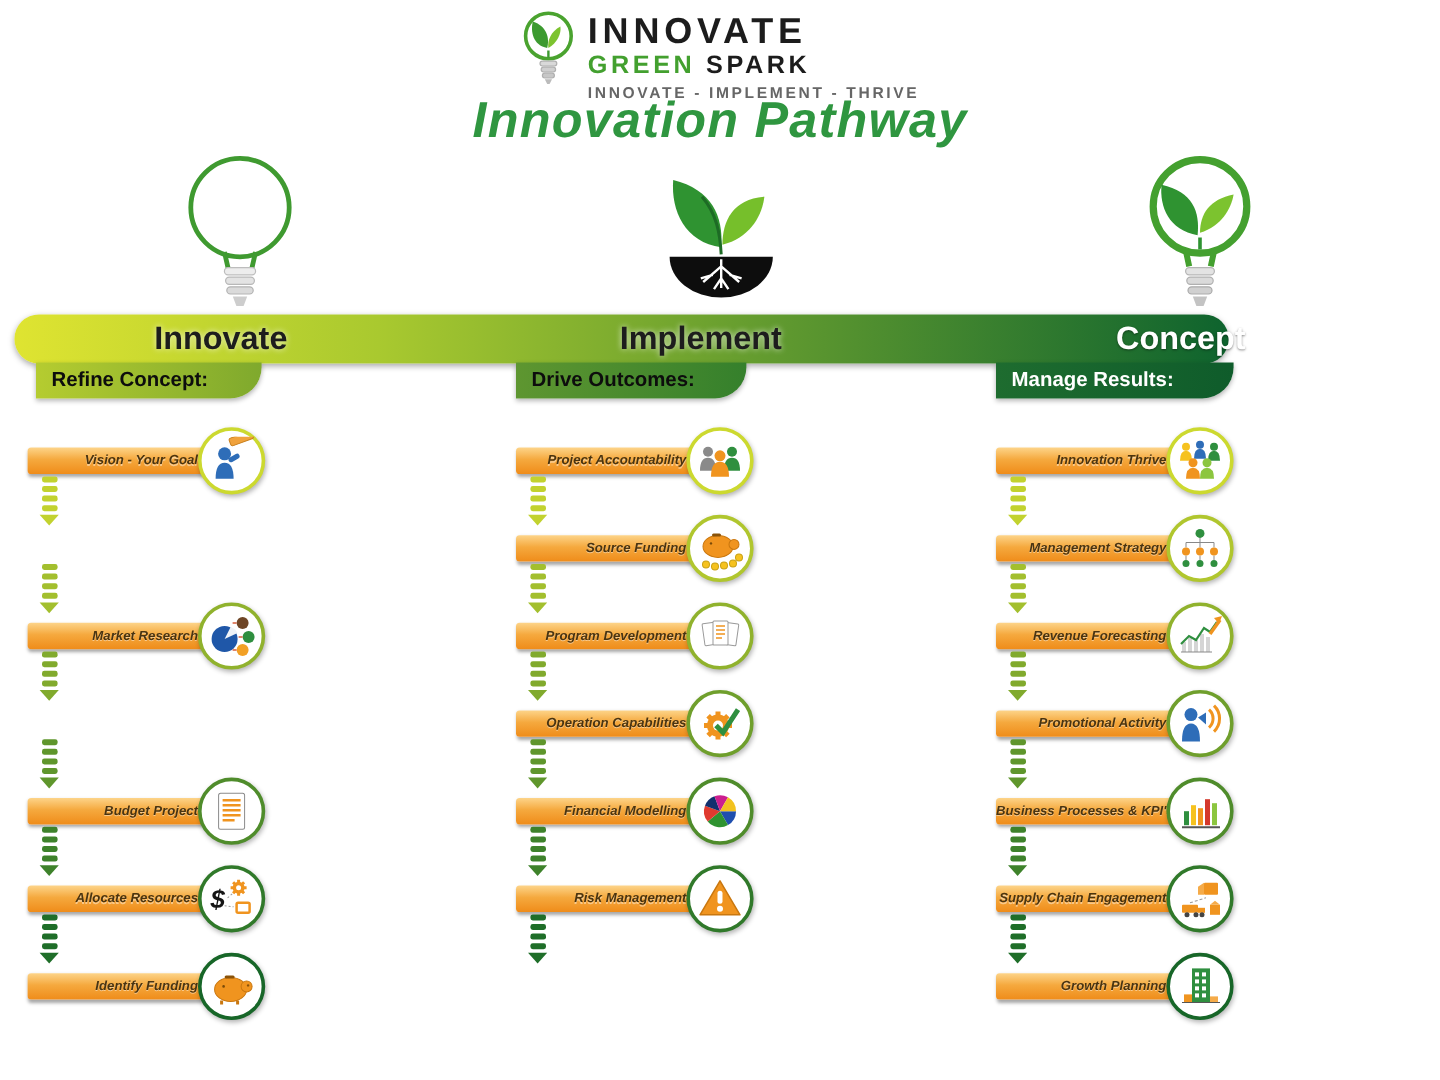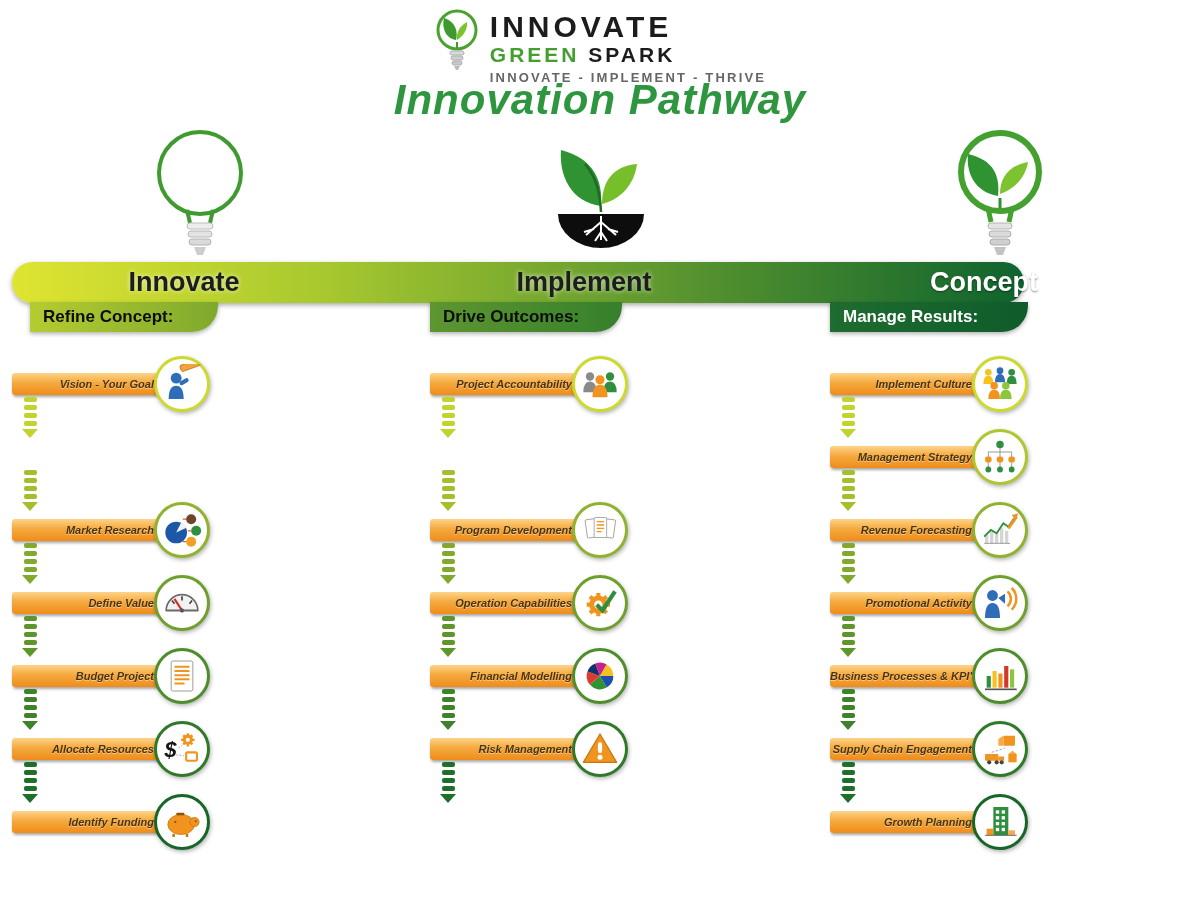--- a/index.html
+++ b/index.html
@@ -31,21 +31,21 @@
 
   
   .tab{position:absolute;top:302px;height:30px;line-height:30px;padding-left:13px;font-size:17px;font-weight:bold;
     border-radius:0 0 26px 0;box-shadow:0 2px 4px rgba(0,0,0,.3);white-space:nowrap}
   .tab.t1{left:30px;width:188px;background:linear-gradient(90deg,#b5cc30,#7fa92d);color:#0d0d0d}
   .tab.t2{left:430px;width:192px;background:linear-gradient(90deg,#5e9630,#35802c);color:#0d0d0d}
   .tab.t3{left:830px;width:198px;background:linear-gradient(90deg,#1e6c2f,#0f5c2b);color:#fff}
 
   
   .col{position:absolute;top:356px;width:370px;height:500px}
-  .col.c1{left:12px}.col.c2{left:430px}.col.c3{left:830px}
+  .col.c1{left:23px}.col.c2{left:430px}.col.c3{left:830px}
   .row{position:absolute;left:0;width:240px;height:56px}
   .bar{position:absolute;left:0;top:17px;width:172px;height:22px;border-radius:3px;
     background:linear-gradient(180deg,#fdd489 0%,#f5a93e 45%,#ef8c1a 100%);
     box-shadow:1px 2px 3px rgba(0,0,0,.35)}
   .bar-label{display:block;width:100%;height:22px;line-height:22px;text-align:right;padding-right:30px;
     font-size:11px;font-weight:bold;font-style:italic;color:#4a3410;white-space:nowrap;
     text-shadow:0 1px 0 rgba(255,255,255,.45)}
   .circ{position:absolute;left:142px;top:0;width:56px;height:56px;border-radius:50%;background:#fff;
     border:3px solid var(--c,#2f8f3f);box-shadow:1px 2px 4px rgba(0,0,0,.3);
     display:flex;align-items:center;justify-content:center}
@@ -171,36 +171,20 @@
       </div>
     </div>
     <div class="arrow" style="top:187px;--ac:#81aa2d">
         <i></i>
         <i></i>
         <i></i>
         <i></i>
         <span class="tri"></span>
       </div>
 
-    <div class="row" style="top:219px">
-      <div class="bar">
-          <span class="bar-label">Define Value</span>
-        </div>
-      <div class="circ" style="--c:#6f9f2c">
-        <svg viewBox="0 0 48 48">
-            <path d="M5 33 A19 19 0 0 1 43 33 Z" fill="#f2f2f2" stroke="#6a6a6a" stroke-width="2"></path>
-            <g stroke="#444" stroke-width="2">
-              <path d="M24 16v5M12 21l3 4M36 21l-3 4"></path>
-            </g>
-            <path d="M24 33 L15 19" stroke="#d42a1e" stroke-width="2.5"></path>
-            <circle cx="24" cy="33" r="2.5" fill="#333"></circle>
-            <path d="M5 33 h38" stroke="#6a6a6a" stroke-width="2"></path>
-          </svg>
-      </div>
-    </div>
     <div class="arrow" style="top:260px;--ac:#5f962c">
         <i></i>
         <i></i>
         <i></i>
         <i></i>
         <span class="tri"></span>
       </div>
 
     <div class="row" style="top:292px">
       <div class="bar">
@@ -291,20 +275,40 @@
       </div>
     </div>
     <div class="arrow" style="top:41px;--ac:#c2d22f">
         <i></i>
         <i></i>
         <i></i>
         <i></i>
         <span class="tri"></span>
       </div>
 
+    <div class="row" style="top:73px">
+      <div class="bar">
+          <span class="bar-label">Source Funding</span>
+        </div>
+      <div class="circ" style="--c:#b0c62e">
+        <svg viewBox="0 0 48 48">
+            <ellipse cx="22" cy="22" rx="15" ry="11" fill="#f0941f" stroke="#c9770f"></ellipse>
+            <circle cx="38" cy="20" r="5" fill="#f0941f" stroke="#c9770f"></circle>
+            <rect x="16" y="9" width="9" height="3" rx="1.5" fill="#8a5208"></rect>
+            <circle cx="15" cy="19" r="1.2" fill="#7a4a08"></circle>
+            <g fill="#f6c21f" stroke="#caa113">
+              <circle cx="10" cy="40" r="3.5"></circle>
+              <circle cx="19" cy="42" r="3.5"></circle>
+              <circle cx="28" cy="41" r="3.5"></circle>
+              <circle cx="37" cy="39" r="3.5"></circle>
+              <circle cx="43" cy="33" r="3.5"></circle>
+            </g>
+          </svg>
+      </div>
+    </div>
     <div class="arrow" style="top:114px;--ac:#a3bf2e">
         <i></i>
         <i></i>
         <i></i>
         <i></i>
         <span class="tri"></span>
       </div>
 
     <div class="row" style="top:146px">
       <div class="bar">
@@ -396,21 +400,21 @@
         <i></i>
         <span class="tri"></span>
       </div>
 
   </div>
 
   <div class="col c3">
 
     <div class="row" style="top:0">
       <div class="bar">
-          <span class="bar-label">Implement Culture</span>
+          <span class="bar-label">Innovation Thrive</span>
         </div>
       <div class="circ" style="--c:#ccd92f">
         <svg viewBox="0 0 48 48">
             <g>
               <circle cx="10" cy="10" r="4" fill="#f6c21f"></circle>
               <path d="M4 24 Q4 14 10 14 Q16 14 16 24Z" fill="#f6c21f"></path>
             </g>
             <g>
               <circle cx="24" cy="8" r="4" fill="#2e6db8"></circle>
               <path d="M18 22 Q18 12 24 12 Q30 12 30 22Z" fill="#2e6db8"></path>

